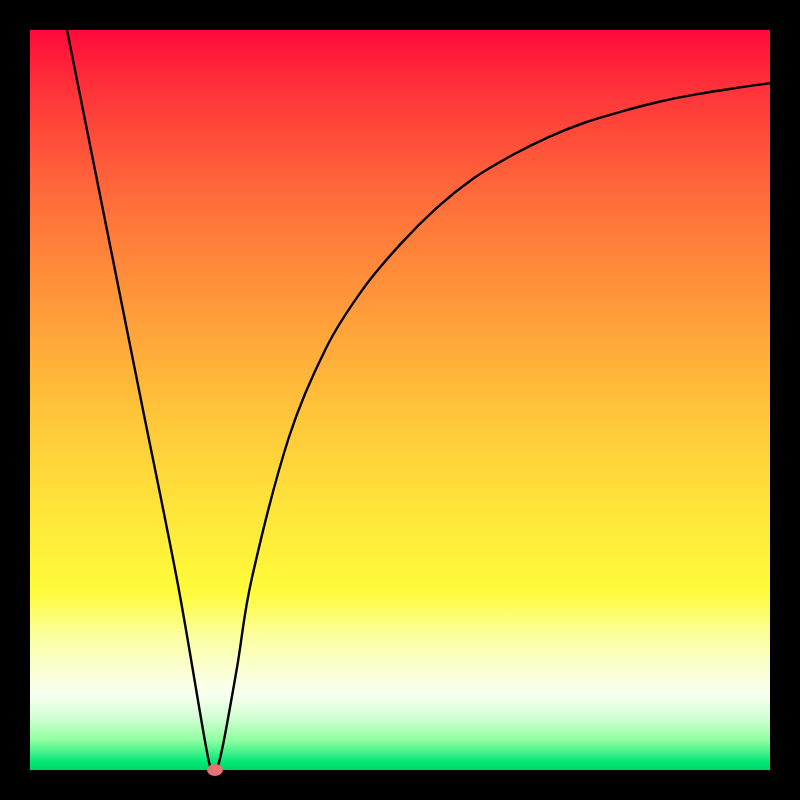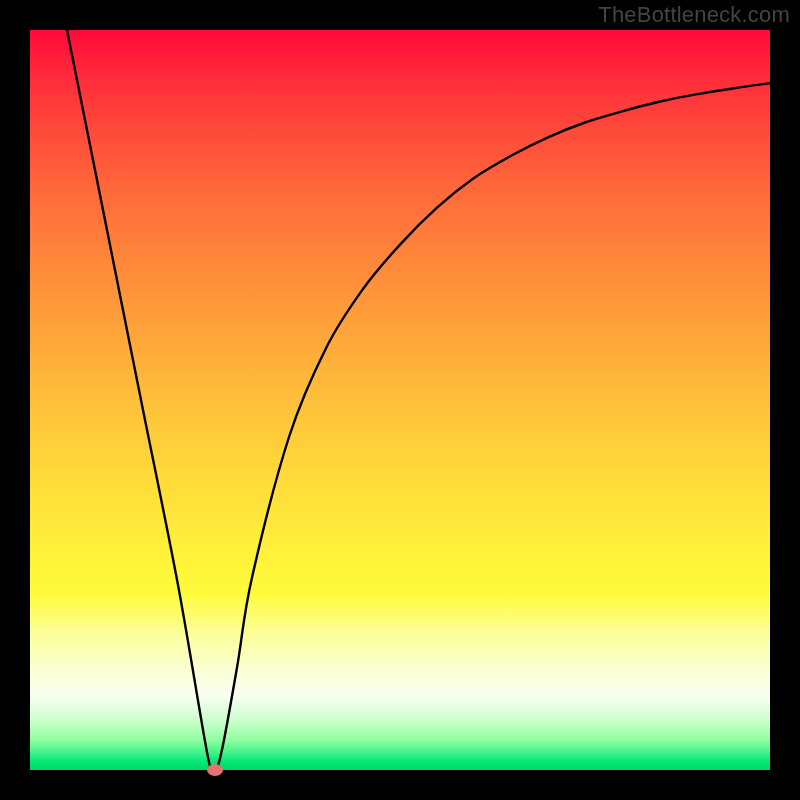--- a/index.html
+++ b/index.html
@@ -68,20 +68,19 @@
     border-radius: 50% / 50%;
     background: #e57373;
     transform: translate(-50%, -50%);
     z-index: 3;
   }
 </style>
 </head>
 <body>
 
 <div class="frame">
-  <div class="watermark">TheBottleneck.com</div>
   <div class="plot-area">
     <svg class="curve" viewBox="0 0 740 740" preserveAspectRatio="none">
       <path id="curve-path" fill="none" stroke="#000000" stroke-width="2.4" stroke-linejoin="round" stroke-linecap="round" d="M 37.00 0.00 C 43.17 30.83, 61.67 123.33, 74.00 185.00 C 86.33 246.67, 98.67 308.33, 111.00 370.00 C 123.33 431.67, 136.90 495.80, 148.00 555.00 C 159.10 614.20, 171.43 694.37, 177.60 725.20 C 183.77 756.03, 182.53 741.23, 185.00 740.00 C 187.47 738.77, 188.70 735.07, 192.40 717.80 C 196.10 700.53, 202.27 664.77, 207.20 636.40 C 212.13 608.03, 213.37 585.83, 222.00 547.60 C 230.63 509.37, 246.67 445.23, 259.00 407.00 C 271.33 368.77, 283.67 342.87, 296.00 318.20 C 308.33 293.53, 320.67 276.27, 333.00 259.00 C 345.33 241.73, 357.67 228.17, 370.00 214.60 C 382.33 201.03, 394.67 188.70, 407.00 177.60 C 419.33 166.50, 431.67 156.63, 444.00 148.00 C 456.33 139.37, 468.67 132.58, 481.00 125.80 C 493.33 119.02, 505.67 112.85, 518.00 107.30 C 530.33 101.75, 542.67 96.82, 555.00 92.50 C 567.33 88.18, 579.67 84.85, 592.00 81.40 C 604.33 77.95, 616.67 74.62, 629.00 71.78 C 641.33 68.94, 653.67 66.60, 666.00 64.38 C 678.33 62.16, 690.67 60.31, 703.00 58.46 C 715.33 56.61, 733.83 54.14, 740.00 53.28"></path>
     </svg>
     <div class="dot" id="marker-dot" style="left: 185px; top: 740px; background: rgb(229, 115, 115);"></div>
   </div>
 </div>
 
 </body></html>

